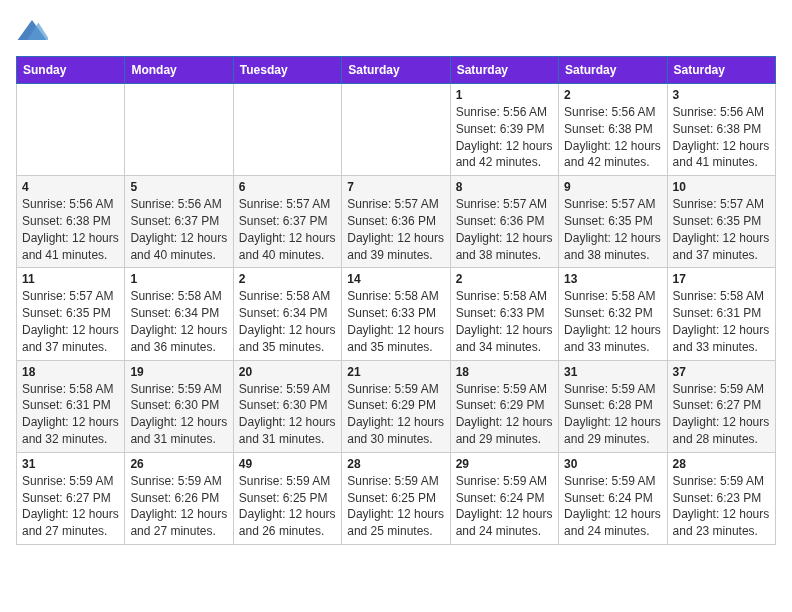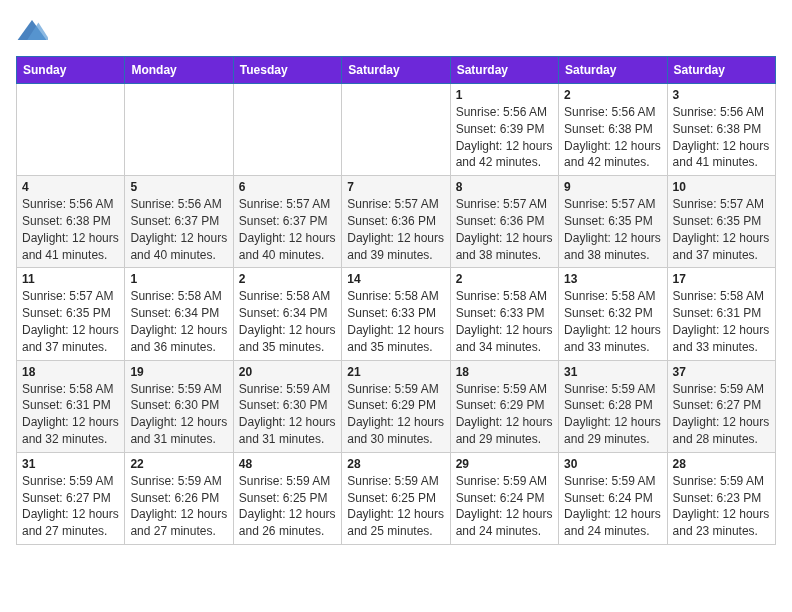--- a/index.html
+++ b/index.html
@@ -305,28 +305,28 @@
       </tr>
       <tr>
         <td>
           <div class="day-number">31</div>
           <div class="day-info" style="white-space: pre-line;">Sunrise: 5:59 AM
 Sunset: 6:27 PM
 Daylight: 12 hours
 and 27 minutes.</div>
         </td>
         <td>
-          <div class="day-number">22</div>
+          <div class="day-number">26</div>
           <div class="day-info" style="white-space: pre-line;">Sunrise: 5:59 AM
 Sunset: 6:26 PM
 Daylight: 12 hours
 and 27 minutes.</div>
         </td>
         <td>
-          <div class="day-number">48</div>
+          <div class="day-number">49</div>
           <div class="day-info" style="white-space: pre-line;">Sunrise: 5:59 AM
 Sunset: 6:25 PM
 Daylight: 12 hours
 and 26 minutes.</div>
         </td>
         <td>
           <div class="day-number">28</div>
           <div class="day-info" style="white-space: pre-line;">Sunrise: 5:59 AM
 Sunset: 6:25 PM
 Daylight: 12 hours

